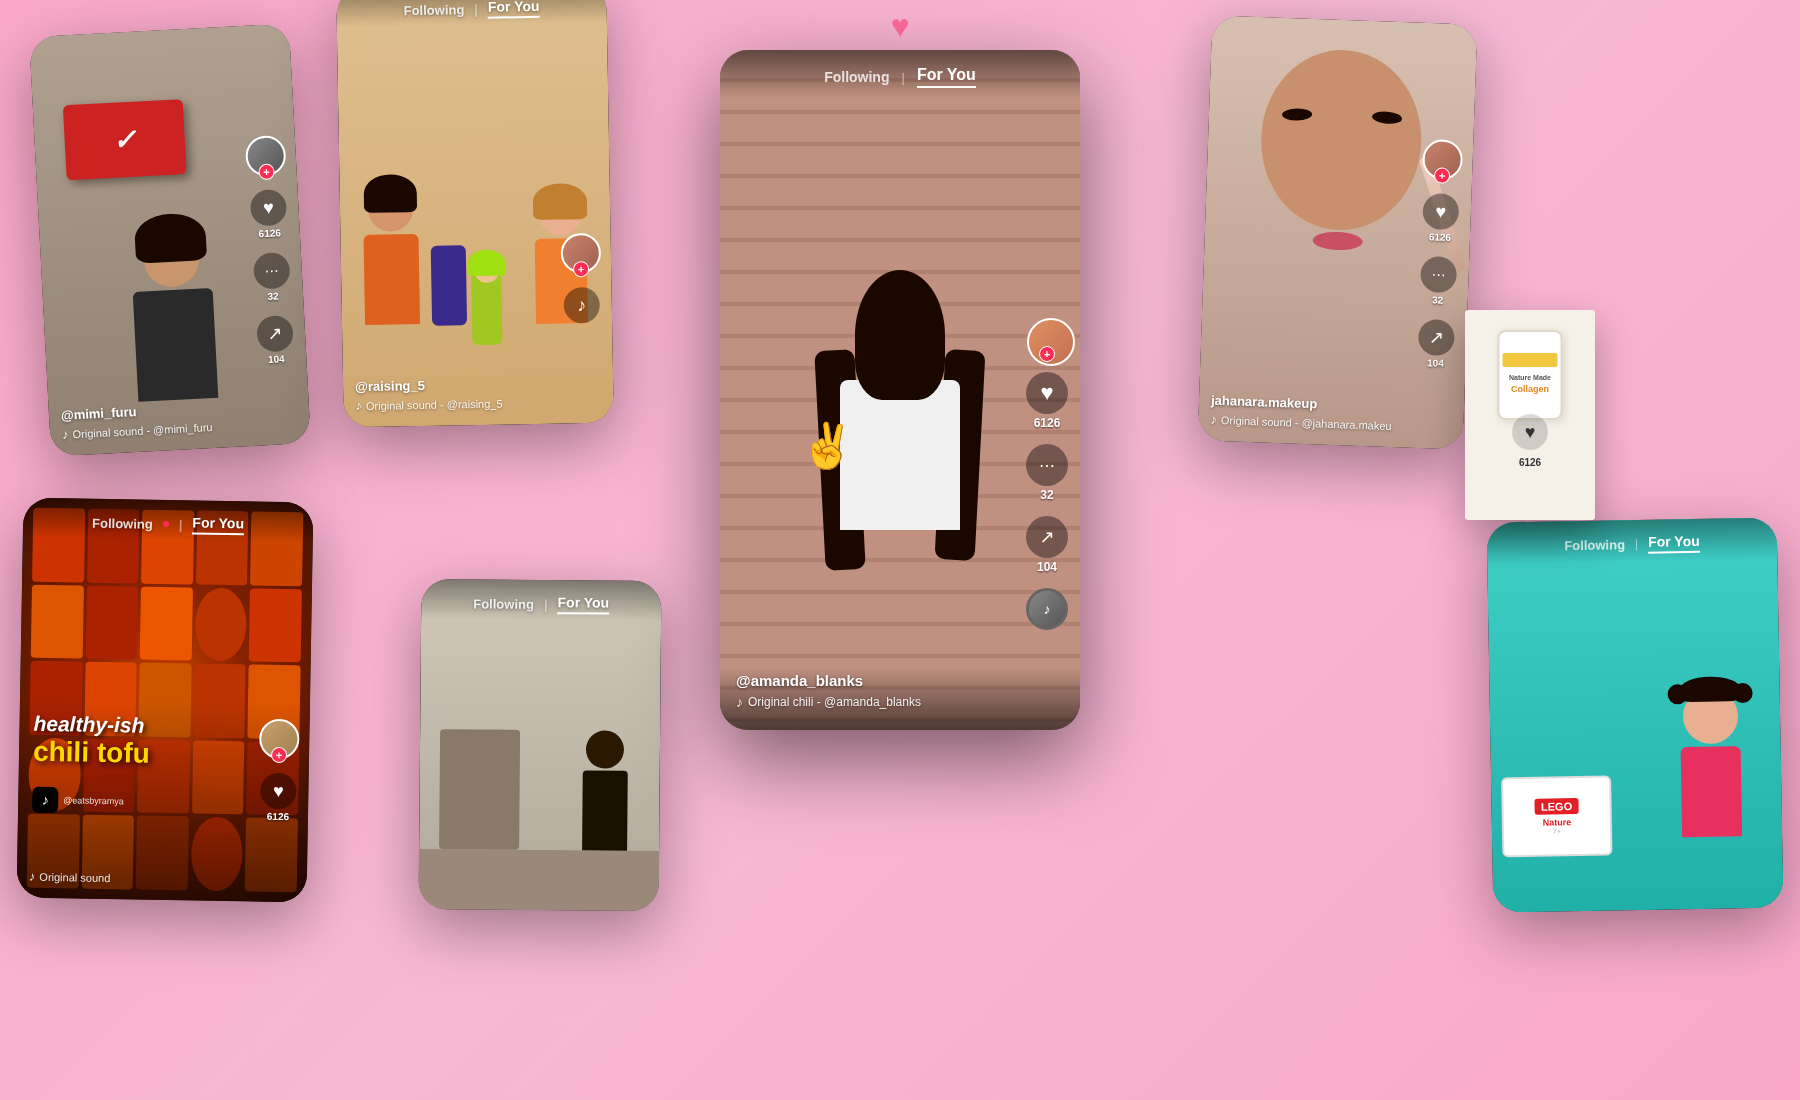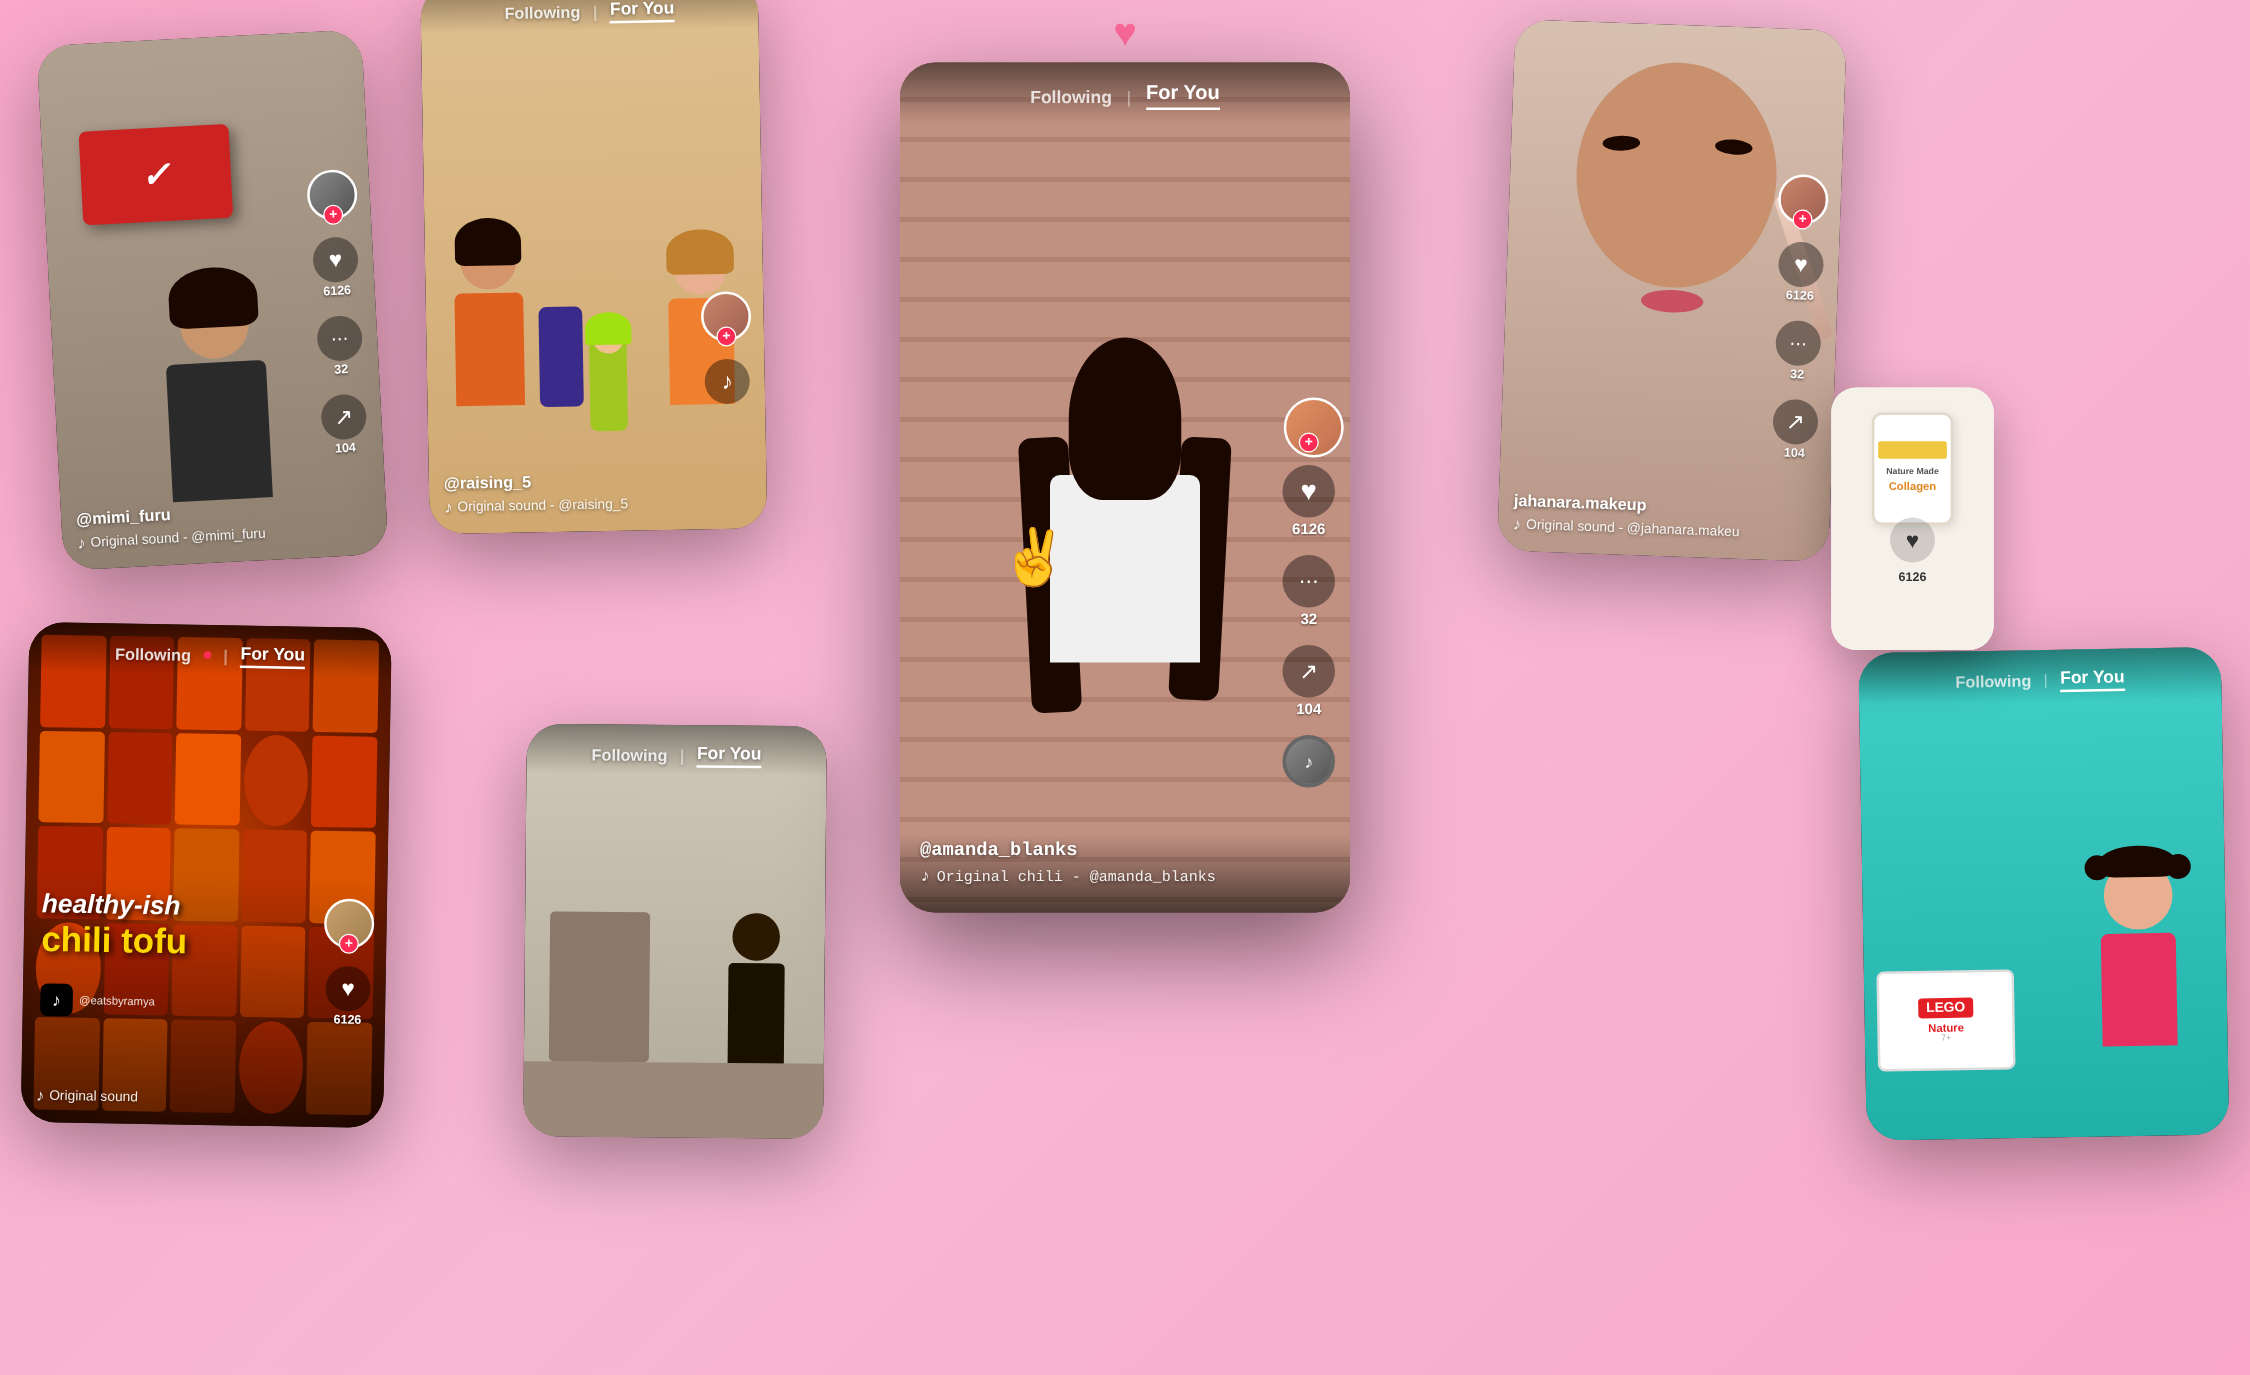--- a/index.html
+++ b/index.html
@@ -526,21 +526,21 @@
         <div class="action-icon" style="width:42px;height:42px;">↗</div>
         <span class="action-count" style="font-size:12px;">104</span>
       </div>
       <div class="action-item">
         <div style="width:42px;height:42px;border-radius:50%;background:linear-gradient(135deg,#888,#555);border:3px solid #666;display:flex;align-items:center;justify-content:center;">
           <span style="font-size:14px;color:white;">♪</span>
         </div>
       </div>
     </div>
 
-    <div style="position:absolute;bottom:0;left:0;right:0;padding:4px 16px 20px;background:linear-gradient(0deg,rgba(0,0,0,0.6) 0%,transparent 100%);font-family:Liberation Mono, monospace;">
+    <div style="position:absolute;bottom:0;left:0;right:0;padding:4px 16px 20px;background:linear-gradient(0deg,rgba(0,0,0,0.6) 0%,transparent 100%);">
       <div style="color:white;font-size:15px;font-weight:700;margin-bottom:5px;text-shadow:0 1px 3px rgba(0,0,0,0.6);">@amanda_blanks</div>
       <div style="display:flex;align-items:center;gap:5px;color:white;font-size:12px;opacity:0.9;text-shadow:0 1px 3px rgba(0,0,0,0.5);">
         <span style="font-size:14px;">♪</span>
         <span>Original chili - @amanda_blanks</span>
       </div>
     </div>
   </div>
 
   <div class="phone-card" id="card6">
     <div class="makeup-visual">
@@ -608,21 +608,21 @@
       </div>
     </div>
 
     <div style="position:absolute;top:0;left:0;right:0;background:linear-gradient(180deg,rgba(0,0,0,0.4) 0%,transparent 100%);padding:14px 0 8px;display:flex;align-items:center;justify-content:center;gap:10px;">
       <span style="color:rgba(255,255,255,0.8);font-size:13px;font-weight:600;">Following</span>
       <span style="color:rgba(255,255,255,0.5);font-size:12px;">|</span>
       <span style="color:white;font-size:14px;font-weight:700;border-bottom:2px solid white;padding-bottom:2px;">For You</span>
     </div>
   </div>
 
-  <div style="position:absolute;right:205px;top:310px;width:130px;height:210px;border-radius:20px;background:white;box-shadow:0 15px 40px rgba(0,0,0,0.3);overflow:hidden;z-index:6;">
+  <div style="position:absolute;right:205px;top:310px;width:130px;height:210px;border-radius:4px;background:white;box-shadow:0 15px 40px rgba(0,0,0,0.3);overflow:hidden;z-index:6;">
     <div style="position:absolute;inset:0;background:#f5f0e8;"></div>
 
     <div style="position:absolute;top:20px;left:50%;transform:translateX(-50%);width:65px;height:90px;background:white;border-radius:8px;border:2px solid #e0d8c8;display:flex;align-items:center;justify-content:center;flex-direction:column;box-shadow:2px 2px 8px rgba(0,0,0,0.1);">
       <div style="background:#f0c840;width:55px;height:14px;border-radius:2px;margin-bottom:4px;"></div>
       <div style="font-size:6px;text-align:center;color:#555;line-height:1.4;padding:2px;">
         <span style="font-weight:700;font-size:7px;">Nature Made</span><br>
         <span style="color:#e08820;font-weight:800;font-size:9px;">Collagen</span>
       </div>
     </div>
 

